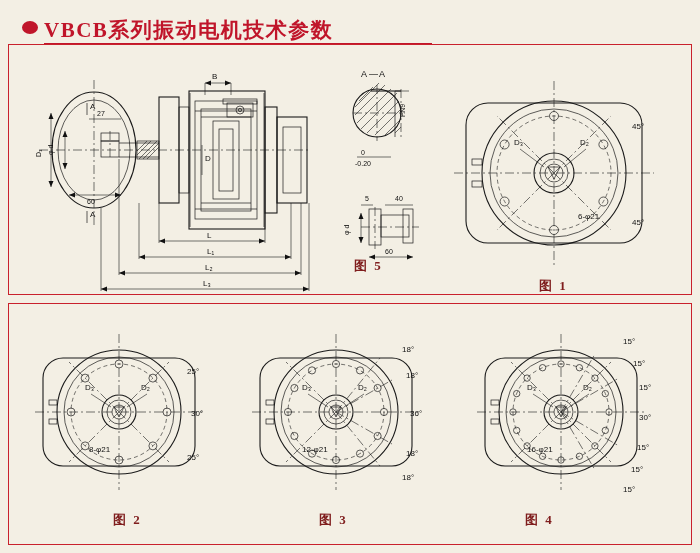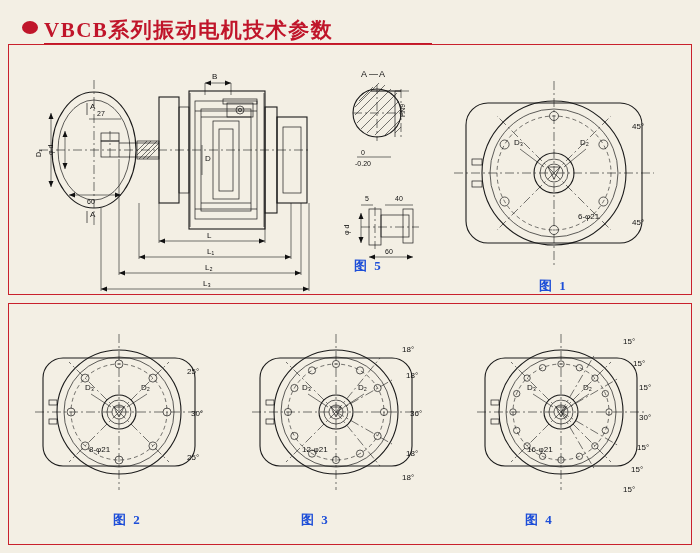--- a/index.html
+++ b/index.html
@@ -36,21 +36,21 @@
     position:absolute;
     border:1px solid #c9212c;
     background:#f3efe4;
     box-sizing:border-box;
   }
   #panel-top{left:8px;top:44px;width:684px;height:251px;}
   #panel-bottom{left:8px;top:303px;width:684px;height:242px;}
 
   .fig-label{
     position:absolute;
-    font-size:13px;font-weight:bold;color:#1d4ed8;
+    font-size:13px;font-weight:bold;color:#7f1d1d;
     font-family:"Liberation Serif", serif;
     letter-spacing:2px;
   }
 
   svg{position:absolute;left:0;top:0;overflow:visible;}
   .ln{stroke:#1a1a1a;fill:none;}
   .thin{stroke-width:0.7;}
   .med{stroke-width:1.1;}
   .cl{stroke:#1a1a1a;stroke-width:0.6;stroke-dasharray:9 3 2 3;fill:none;}
   .hid{stroke:#1a1a1a;stroke-width:0.6;stroke-dasharray:4 3;fill:none;}
@@ -439,17 +439,17 @@
         <text class="t8" x="72" y="-46">15°</text>
         <text class="t8" x="78" y="-22">15°</text>
         <text class="t8" x="78" y="8">30°</text>
         <text class="t8" x="76" y="38">15°</text>
         <text class="t8" x="70" y="60">15°</text>
         <text class="t8" x="62" y="80">15°</text>
       </g>
     </svg>
 
     <div class="fig-label" style="left:88px;top:207px;margin-left:16px;">图 2</div>
-    <div class="fig-label" style="left:292px;top:207px;">图 3</div>
+    <div class="fig-label" style="left:310px;top:207px;">图 3</div>
     <div class="fig-label" style="left:516px;top:207px;">图 4</div>
   </div>
 
 </div>
 
 </body></html>

